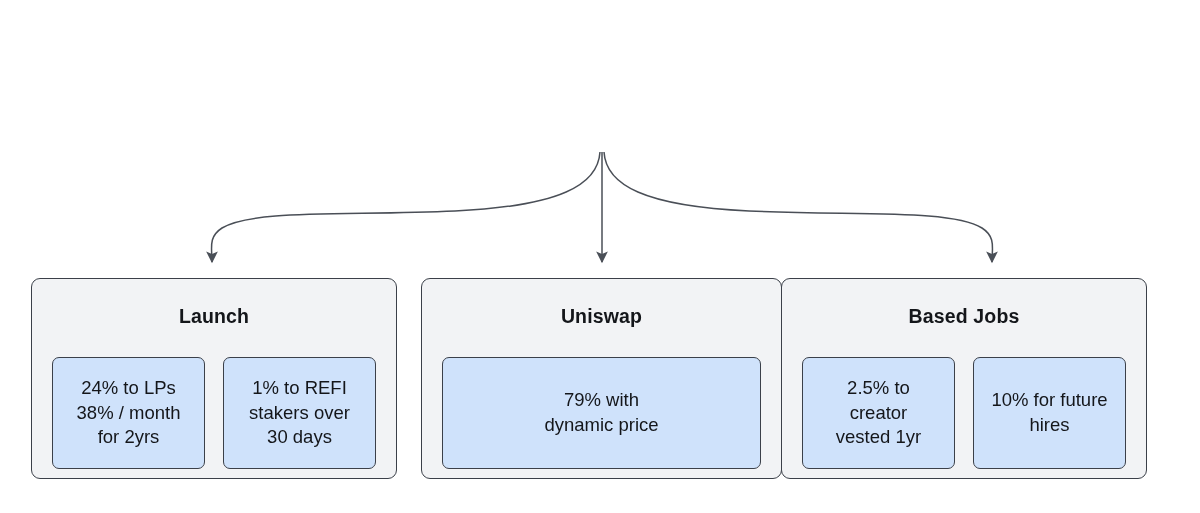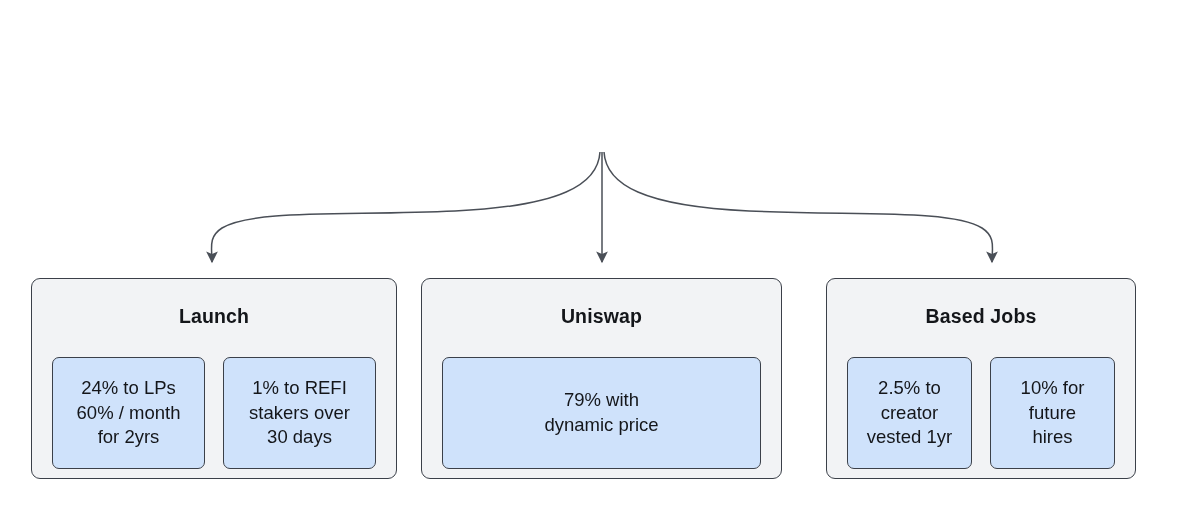--- a/index.html
+++ b/index.html
@@ -68,21 +68,21 @@
     position: absolute;
     top: 278px;
     height: 201px;
     box-sizing: border-box;
     background: #f2f3f5;
     border: 1.6px solid #3b4049;
     border-radius: 9px;
   }
   #group-rebase   { left: 31px;  width: 366px; }
   #group-uniswap  { left: 421px; width: 361px; }
-  #group-based    { left: 826px; width: 310px; }
+  #group-based    { left: 781px; width: 366px; }
 
   .group-title {
     position: absolute;
     left: 0;
     right: 0;
     top: 26px;
     text-align: center;
     font-size: 19.5px;
     font-weight: bold;
     color: #14161a;
@@ -140,21 +140,21 @@
     <path d="M604,152 C606,185 644,206 749,211
              C854,216 951,209 982,228
              C996,237 992,248 992,262" fill="none" stroke="#4a4f57" stroke-width="1.5" marker-end="url(#arrowhead)"></path>
   </svg>
 
 
   <div class="group" id="group-rebase">
     <div class="group-title">Launch</div>
     <div class="group-boxes">
       <div class="leaf">24% to LPs
-60% / month
+38% / month
 for 2yrs</div>
       <div class="leaf">1% to REFI
 stakers over
 30 days</div>
     </div>
   </div>
 
   <div class="group" id="group-uniswap">
     <div class="group-title">Uniswap</div>
     <div class="group-boxes">

